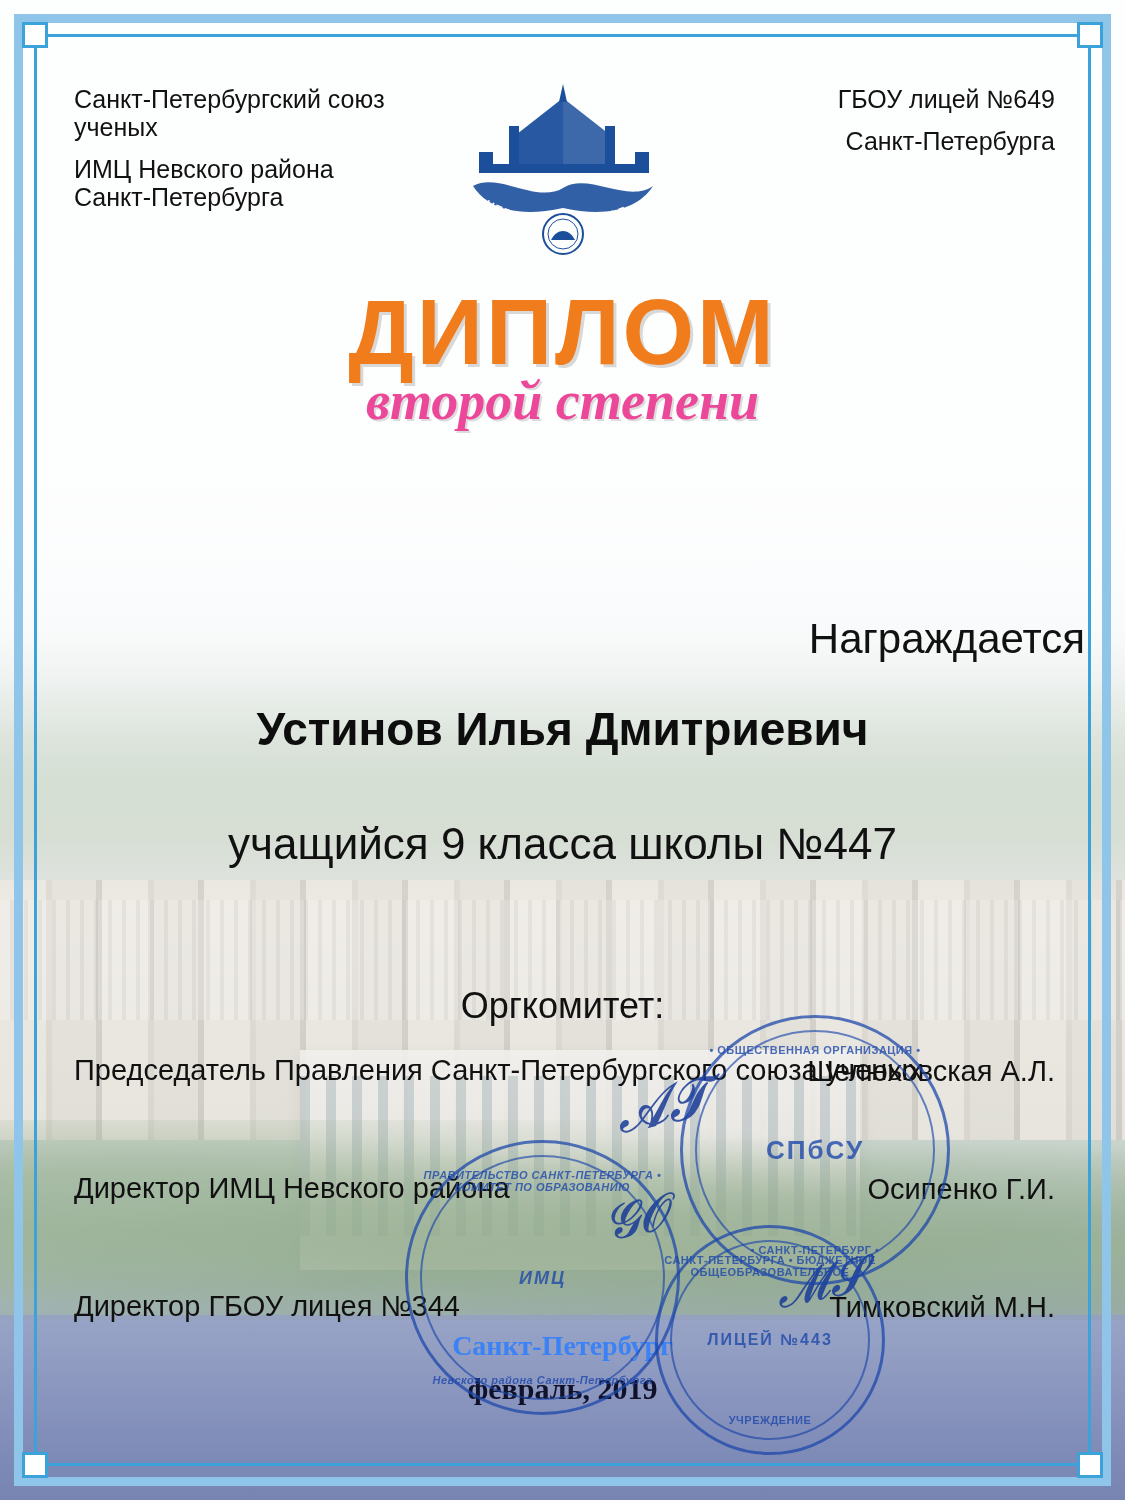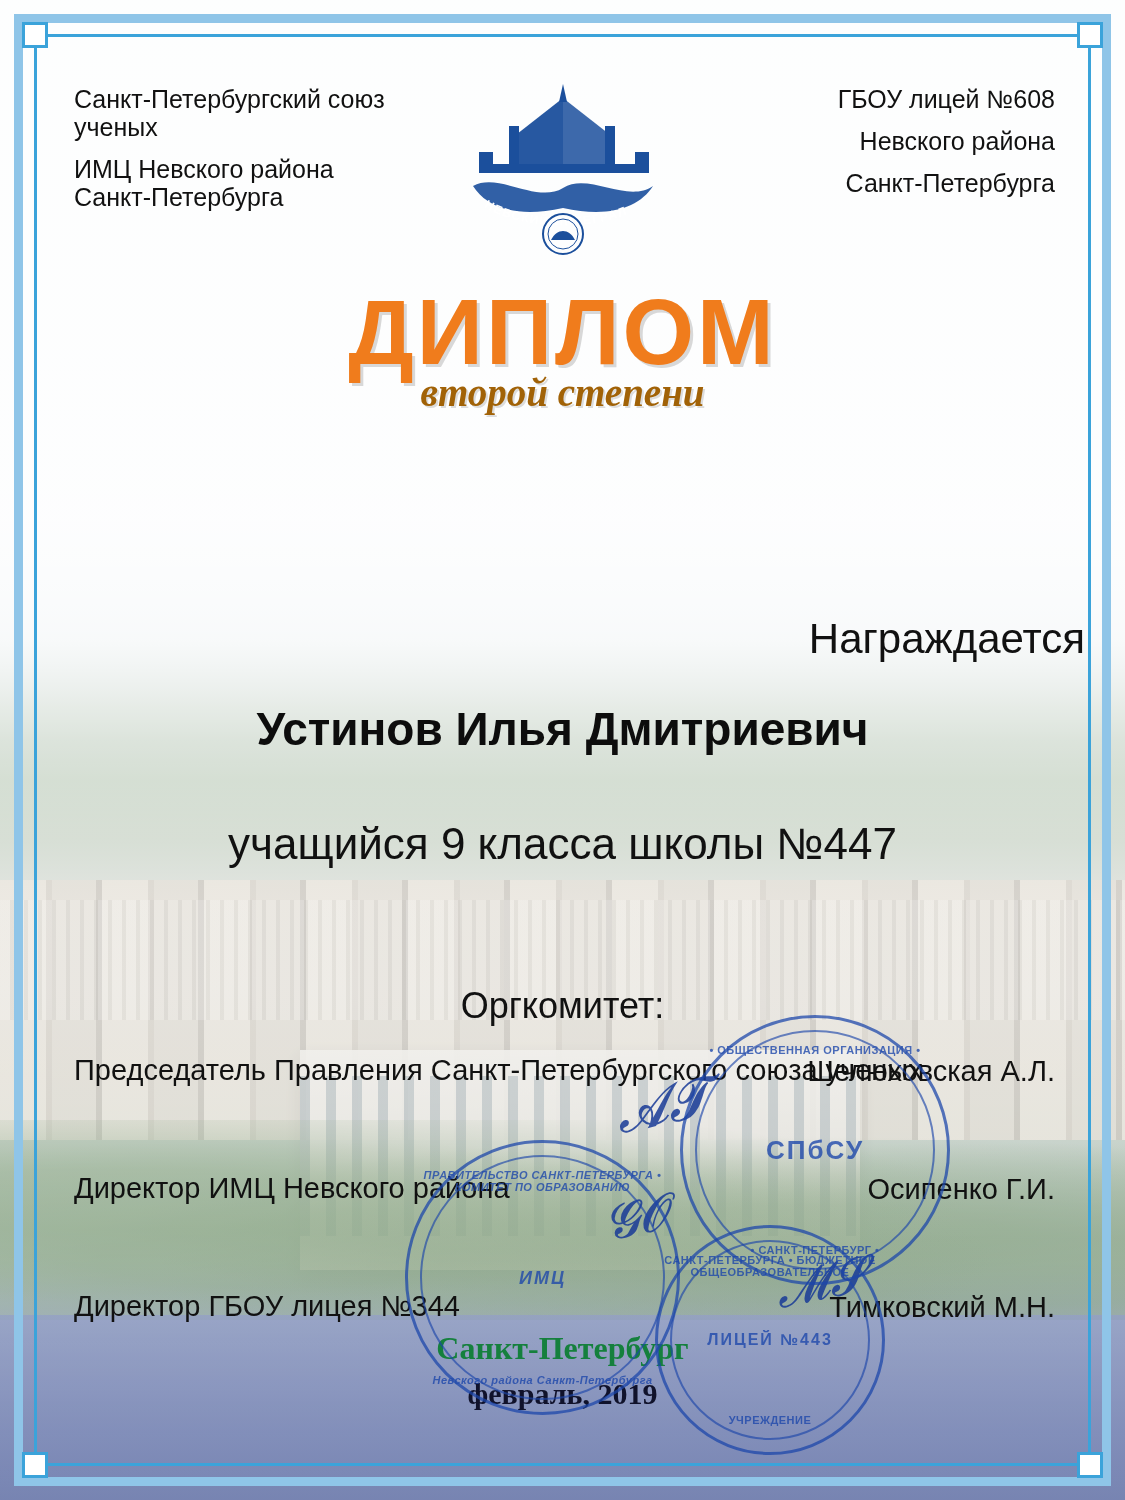--- a/index.html
+++ b/index.html
@@ -186,22 +186,22 @@
     color: #f07c1c;
     text-shadow: 3px 3px 0 rgba(170,170,170,.45);
   }
   .title-sub {
     position: absolute;
     left: 0; right: 0; top: 330px;
     text-align: center;
     font-family: "Liberation Serif", serif;
     font-style: italic;
     font-weight: bold;
-    font-size: 39px;
-    color: #a16207;
+    font-size: 54px;
+    color: #ec4899;
     text-shadow: 2px 2px 0 rgba(170,170,170,.4);
   }
   .olymp {
     position: absolute;
     left: 0; right: 0; top: 393px;
     text-align: center;
     font-family: "Liberation Serif", serif;
     font-style: italic;
     font-size: 56px;
     line-height: 1.15;
@@ -274,22 +274,22 @@
   }
 
   .place {
     position: absolute;
     left: 0; right: 0; top: 1290px;
     text-align: center;
   }
   .place .city {
     font-family: "Liberation Serif", serif;
     font-weight: bold;
-    font-size: 32px;
-    color: #15803d;
+    font-size: 28px;
+    color: #3b82f6;
   }
   .place .date {
     margin-top: 10px;
     font-family: "Liberation Serif", serif;
     font-weight: bold;
     font-size: 30px;
     color: #10122b;
   }
 
   
@@ -367,22 +367,21 @@
   <div class="frame-corner fc-br"></div>
 
   <div class="content">
 
     <div class="org-left">
       <p>Санкт-Петербургский союз ученых</p>
       <p>ИМЦ Невского района Санкт-Петербурга</p>
     </div>
 
     <div class="org-right">
-      <p>ГБОУ лицей №608</p>
-      <p>Невского района</p>
+      <p>ГБОУ лицей №649</p>
       <p>Санкт-Петербурга</p>
     </div>
 
     <div class="logo">
       <svg width="300" height="200" viewBox="0 0 300 200" xmlns="http://www.w3.org/2000/svg">
         <g fill="#1b4f9c">
 
           <rect x="96" y="58" width="10" height="46"></rect>
           <rect x="192" y="58" width="10" height="46"></rect>
           <path d="M104 66 L150 30 L150 104 L104 104 Z" opacity="0.95"></path>

